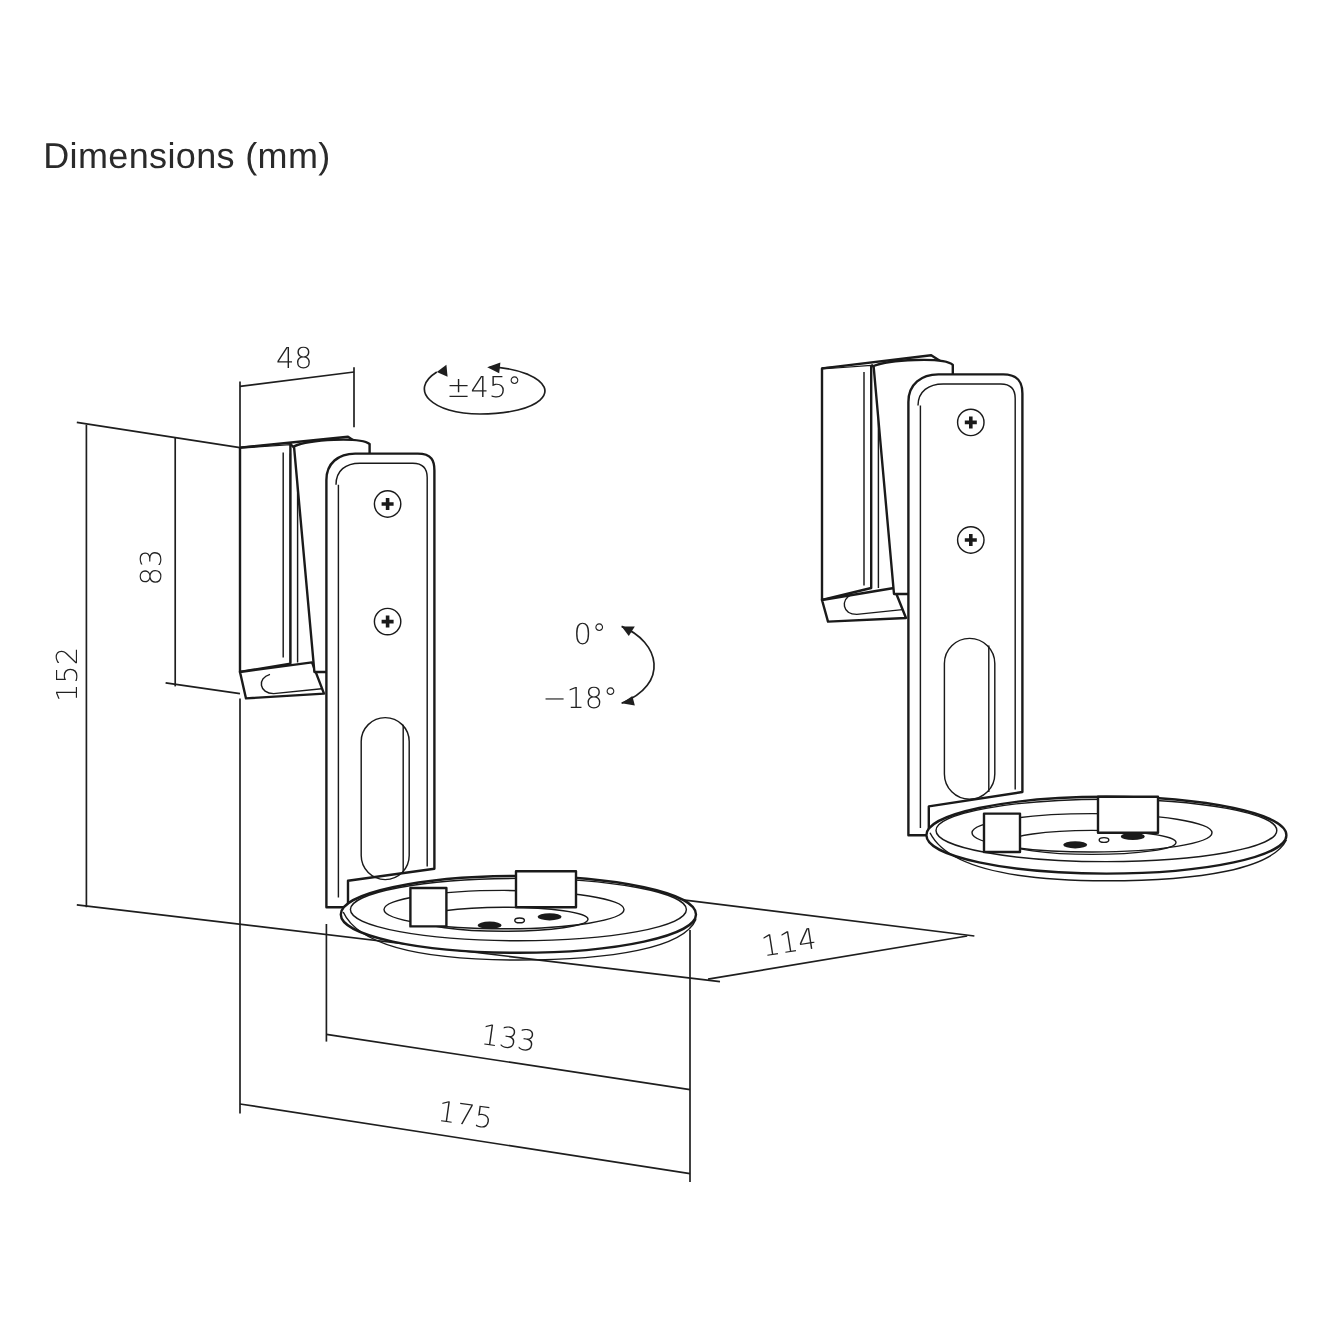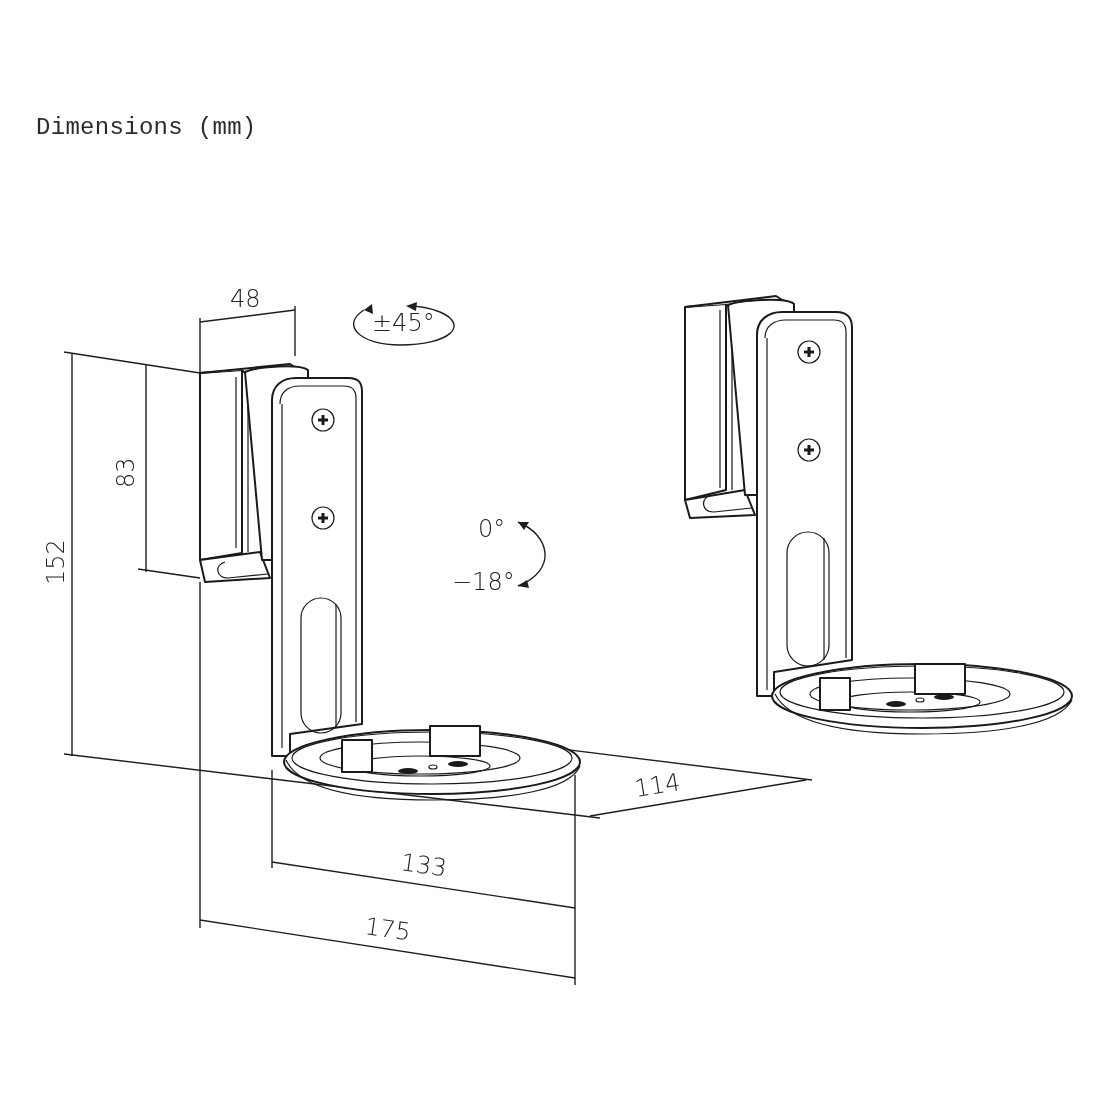--- a/index.html
+++ b/index.html
@@ -1,19 +1,19 @@
 <!DOCTYPE html>
 <html><head>
 <meta charset="utf-8">
 <style>
   html, body { margin: 0; padding: 0; background: #ffffff; }
   body { width: 1100px; height: 1100px; position: relative; overflow: hidden; }
   .title {
     position: absolute; left: 36px; top: 114px;
-    font-family: Liberation Mono, monospace; font-size: 24px; font-weight: 300;
+    font-family: Liberation Sans, sans-serif; font-size: 30px; font-weight: 300;
     color: #2a2a2a; letter-spacing: 0.3px;
   }
   svg.drawing { position: absolute; left: 0; top: 0; }
   .dim-text {
     font-family: "DejaVu Sans", sans-serif; font-size: 24px; fill: #222; font-weight: 300;
   }
   .line { stroke: #1e1e1e; stroke-width: 1.4; fill: none; }
   .body-stroke { stroke: #1a1a1a; stroke-width: 2; fill: #ffffff; stroke-linejoin: round; }
   .thin { stroke: #1a1a1a; stroke-width: 1.2; fill: none; }
 </style>

